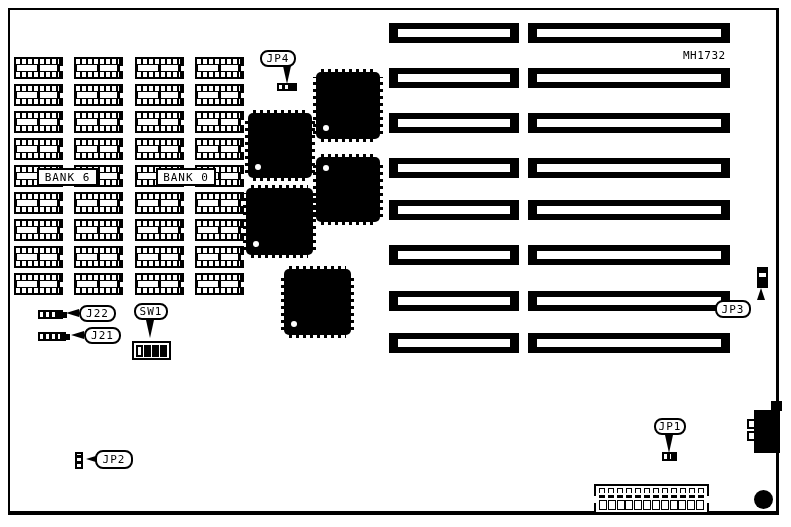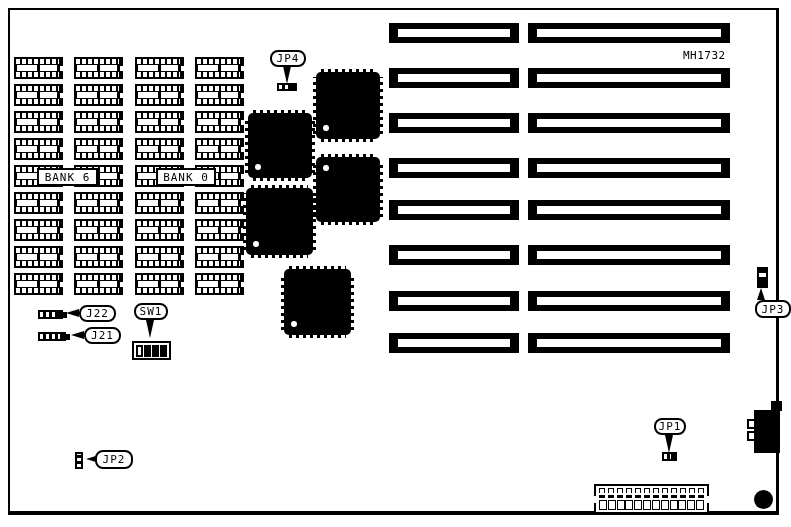--- a/index.html
+++ b/index.html
@@ -391,21 +391,21 @@
       <i class="pt"></i>
       <i class="pb"></i>
       <i class="pl"></i>
       <i class="pr2"></i>
       <i class="dot bl"></i>
     </div>
 
   <div class="lbl" style="left:37px;top:168px;width:61px;height:18px;">BANK 6</div>
   <div class="lbl" style="left:156px;top:168px;width:60px;height:18px;">BANK 0</div>
 
-  <div class="lbl round" style="left:270px;top:50px;width:36px;height:17px;">JP4</div>
+  <div class="lbl round" style="left:260px;top:50px;width:36px;height:17px;">JP4</div>
   <div class="ptr down" style="left:283px;top:66px;"></div>
   <div class="hconn" style="left:277px;top:83px;width:20px;height:8px;">
     <span class="pins"></span>
   </div>
 
   <div class="hconn" style="left:38px;top:310px;width:25px;height:9px;">
     <span class="pins"></span>
       <span class="tab"></span>
   </div>
   <div class="ptr left" style="left:66px;top:309px;"></div>
@@ -430,21 +430,21 @@
   <div class="vconn" style="left:75px;top:452px;width:8px;height:17px;">
     <span class="pins"></span>
   </div>
   <div class="ptr left" style="left:86px;top:455px;"></div>
   <div class="lbl round" style="left:95px;top:450px;width:38px;height:19px;">JP2</div>
 
   <div class="jp3conn" style="left:757px;top:267px;width:11px;height:21px;">
     <span class="dash"></span>
   </div>
   <div class="ptr up" style="left:757px;top:288px;"></div>
-  <div class="lbl round" style="left:755px;top:300px;width:36px;height:18px;">JP3</div>
+  <div class="lbl round" style="left:715px;top:300px;width:36px;height:18px;">JP3</div>
 
   <div class="lbl round" style="left:654px;top:418px;width:32px;height:17px;">JP1</div>
   <div class="ptr down" style="left:665px;top:435px;"></div>
   <div class="hconn" style="left:662px;top:452px;width:15px;height:9px;">
     <span class="pins"></span>
   </div>
 
   <div class="code" style="left:683px;top:49px;">MH1732</div>
 
   <div class="pwr">

